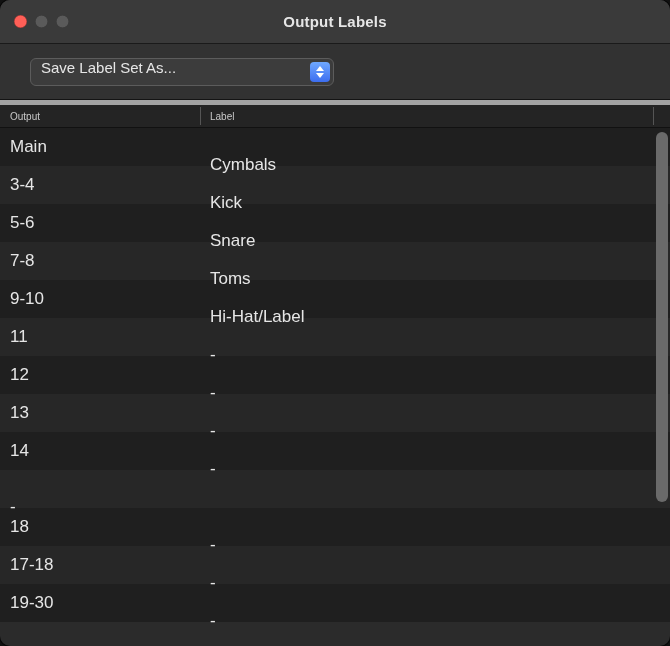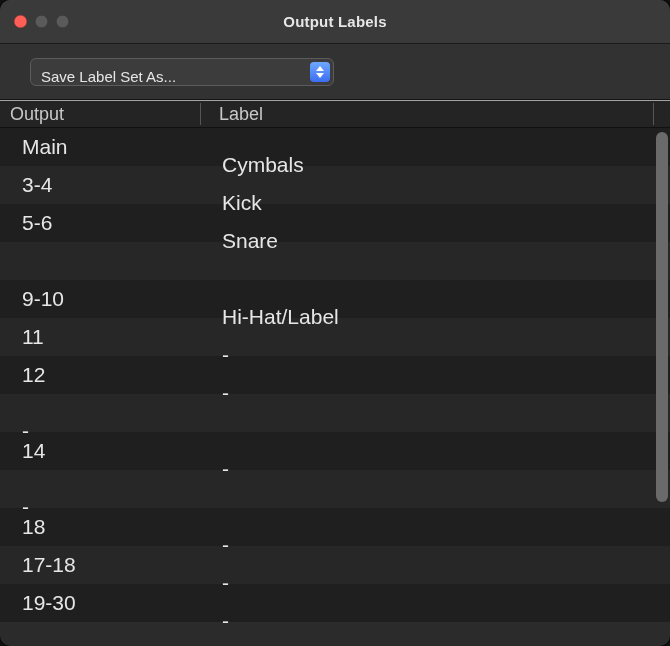--- a/index.html
+++ b/index.html
@@ -61,58 +61,58 @@
     display:flex;align-items:center;
     padding:0 30px;
     border-bottom:1px solid #141414;
   }
   .popup{
     position:relative;
     height:28px;width:304px;
     background:var(--select-bg);
     border:1px solid var(--select-border);
     border-radius:6px;
-    display:flex;align-items:flex-end;
-    padding:0 28px 0 10px;
+    display:flex;align-items:flex-start;
+    padding:0 28px 16px 10px;
     color:var(--text);font-size:15px;
     cursor:default;
   }
   .popup .arrows{
     position:absolute;right:3px;top:3px;bottom:3px;width:20px;
     border-radius:4px;
     background:linear-gradient(var(--blue-top),var(--blue-bot));
     display:flex;flex-direction:column;align-items:center;justify-content:center;
   }
   .popup .arrows svg{display:block;}
   .header{
     height:28px;
     background:var(--row-h);
-    border-top:1px solid #a3a3a3;
+    border-top:5px solid #a3a3a3;
     border-bottom:1px solid #111;
     display:flex;align-items:center;
-    color:var(--text-dim);font-size:18px;
+    color:var(--text-dim);font-size:10px;
     position:relative;
   }
   .header .col-output{flex:0 0 200px;padding-left:10px;}
-  .header .col-label{flex:1;padding-left:19px;}
+  .header .col-label{flex:1;padding-left:10px;}
   .header .col-divider{
     position:absolute;left:200px;top:2px;bottom:2px;width:1px;
     background:var(--col-div);
   }
   .header .end-divider{
     position:absolute;right:16px;top:2px;bottom:2px;width:1px;
     background:var(--col-div);
   }
   .body{
     position:relative;flex:1;overflow:hidden;
   }
   .rows{position:absolute;inset:0;overflow:hidden;}
   .row{
     height:38px;display:flex;align-items:center;
-    color:var(--text);font-size:21px;padding-left:12px;
+    color:var(--text);font-size:17px;
   }
   .row:nth-child(odd){background:var(--row-a);}
   .row:nth-child(even){background:var(--row-b);}
   .row .c-output{flex:0 0 200px;padding-left:10px;}
   .row .c-label{flex:1;padding-left:10px;margin-top:36px;}
   .scrollbar{
     position:absolute;right:2px;top:4px;width:12px;height:370px;
     background:var(--scroll);border-radius:6px;
   }
 </style>
@@ -159,34 +159,37 @@
         </div>
         <div class="row">
           <div class="c-output">3-4</div>
           <div class="c-label">Kick</div>
         </div>
         <div class="row">
           <div class="c-output">5-6</div>
           <div class="c-label">Snare</div>
         </div>
         <div class="row">
+          <div class="c-output">7-8</div>
+          <div class="c-label">Toms</div>
         </div>
         <div class="row">
           <div class="c-output">9-10</div>
           <div class="c-label">Hi-Hat/Label</div>
         </div>
         <div class="row">
           <div class="c-output">11</div>
           <div class="c-label">-</div>
         </div>
         <div class="row">
           <div class="c-output">12</div>
           <div class="c-label">-</div>
         </div>
         <div class="row">
+          <div class="c-output">13</div>
           <div class="c-label">-</div>
         </div>
         <div class="row">
           <div class="c-output">14</div>
           <div class="c-label">-</div>
         </div>
         <div class="row">
           <div class="c-label">-</div>
         </div>
         <div class="row">

